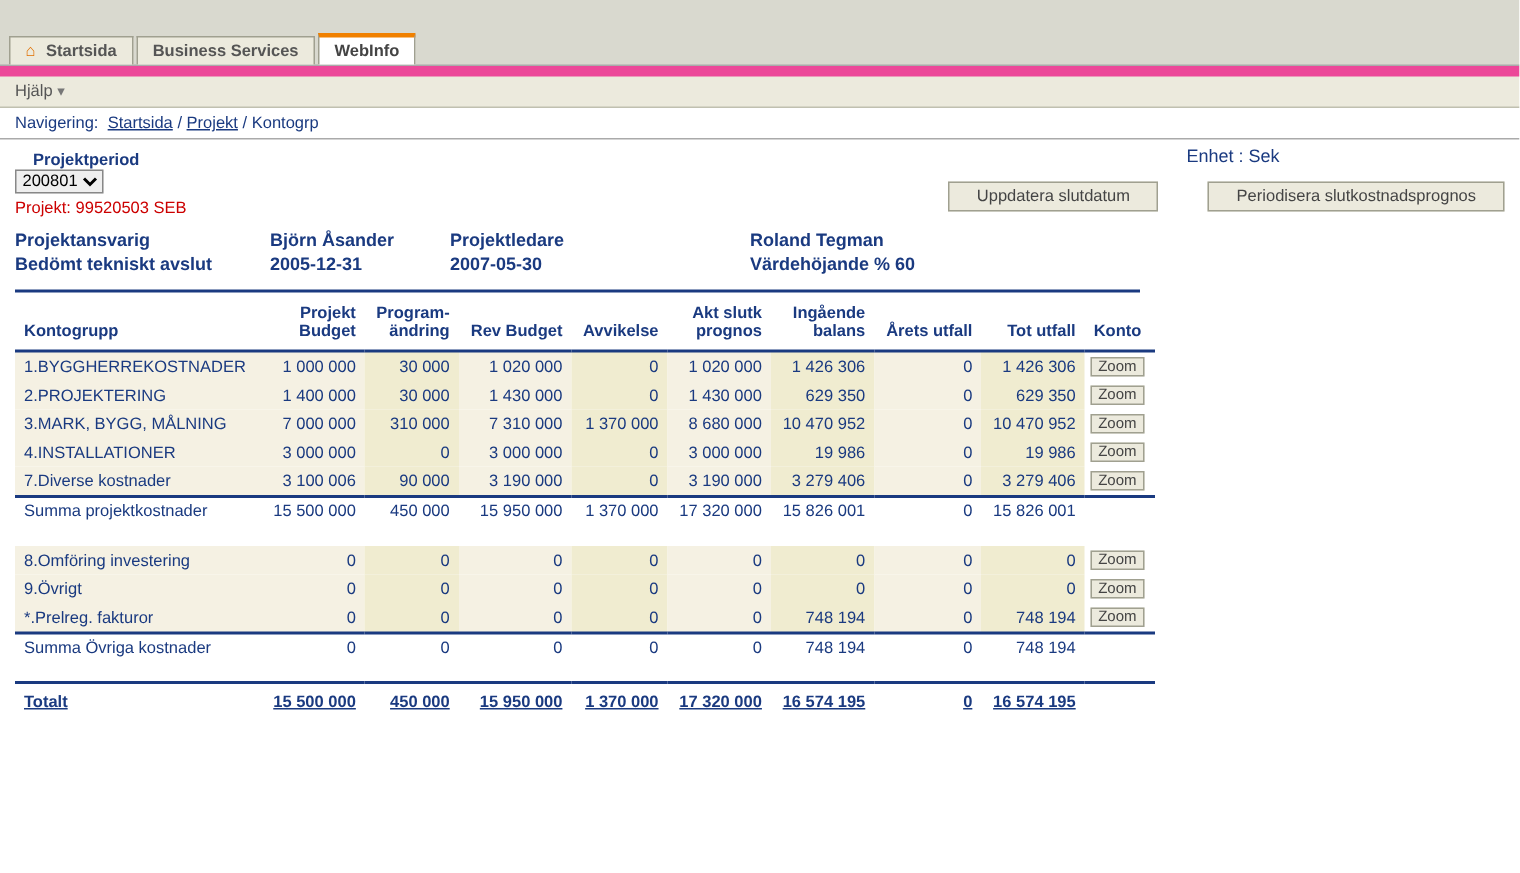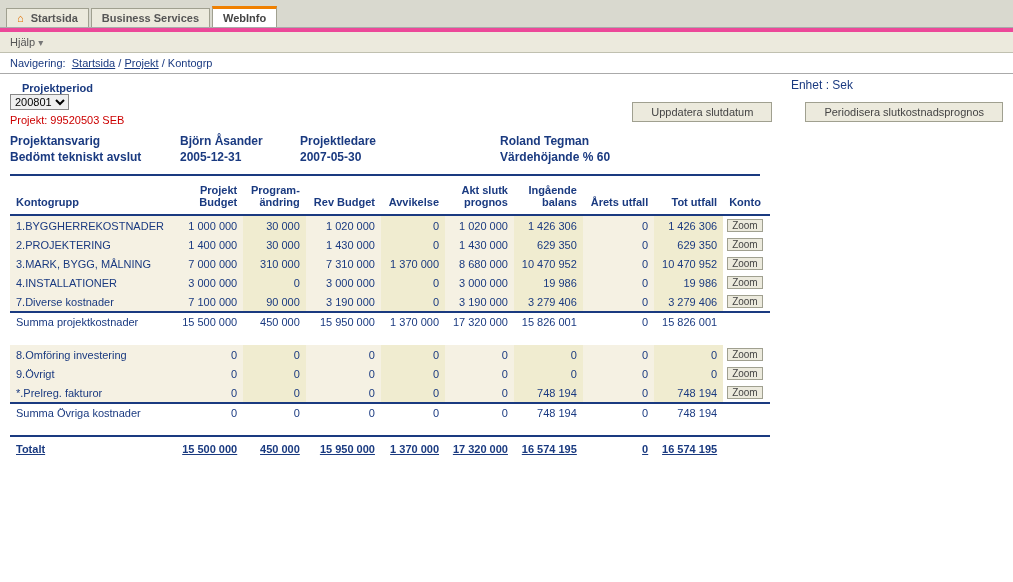--- a/index.html
+++ b/index.html
@@ -11,42 +11,42 @@
     background: #fff;
     width: 1013px;
   }
   
   .tabbar {
     background: #d9d9cf;
     border-bottom: 1px solid #aaa;
     display: flex;
     align-items: flex-end;
     padding: 4px 6px 0 6px;
-    height: 28px;
+    height: 44px;
   }
   .tab {
     border: 1px solid #a0a090;
     background: #eceadd;
     padding: 3px 10px;
     margin-right: 2px;
     color: #555;
     font-weight: bold;
     border-bottom: none;
     position: relative;
   }
   .tab.active {
     background: #fff;
     border-top: 3px solid #f08000;
     color: #444;
   }
   .tab .h { color: #e07000; margin-right: 4px; }
   
   .helpbar {
     background: #eceadd;
-    border-top: 4px solid #ec4899;
+    border-top: 7px solid #ec4899;
     border-bottom: 1px solid #c0c0b0;
     padding: 4px 10px;
     color: #555;
   }
   .helpbar .arrow { font-size: 10px; color:#777; }
   
   .navrow {
     padding: 4px 10px;
     color: #1a3a80;
     border-bottom: 1px solid #aaa;
@@ -266,21 +266,21 @@
           <td class="cell">3 000 000</td>
           <td class="cellhi">0</td>
           <td class="cell">3 000 000</td>
           <td class="cellhi">19 986</td>
           <td class="cell">0</td>
           <td class="cellhi">19 986</td>
           <td class="zoomcell"><button class="zoom">Zoom</button></td>
         </tr>
         <tr class="stripe section-end">
           <td class="left cell">7.Diverse kostnader</td>
-          <td class="cell">7 100 000</td>
+          <td class="cell">3 100 006</td>
           <td class="cellhi">90 000</td>
           <td class="cell">3 190 000</td>
           <td class="cellhi">0</td>
           <td class="cell">3 190 000</td>
           <td class="cellhi">3 279 406</td>
           <td class="cell">0</td>
           <td class="cellhi">3 279 406</td>
           <td class="zoomcell"><button class="zoom">Zoom</button></td>
         </tr>
         <tr>

